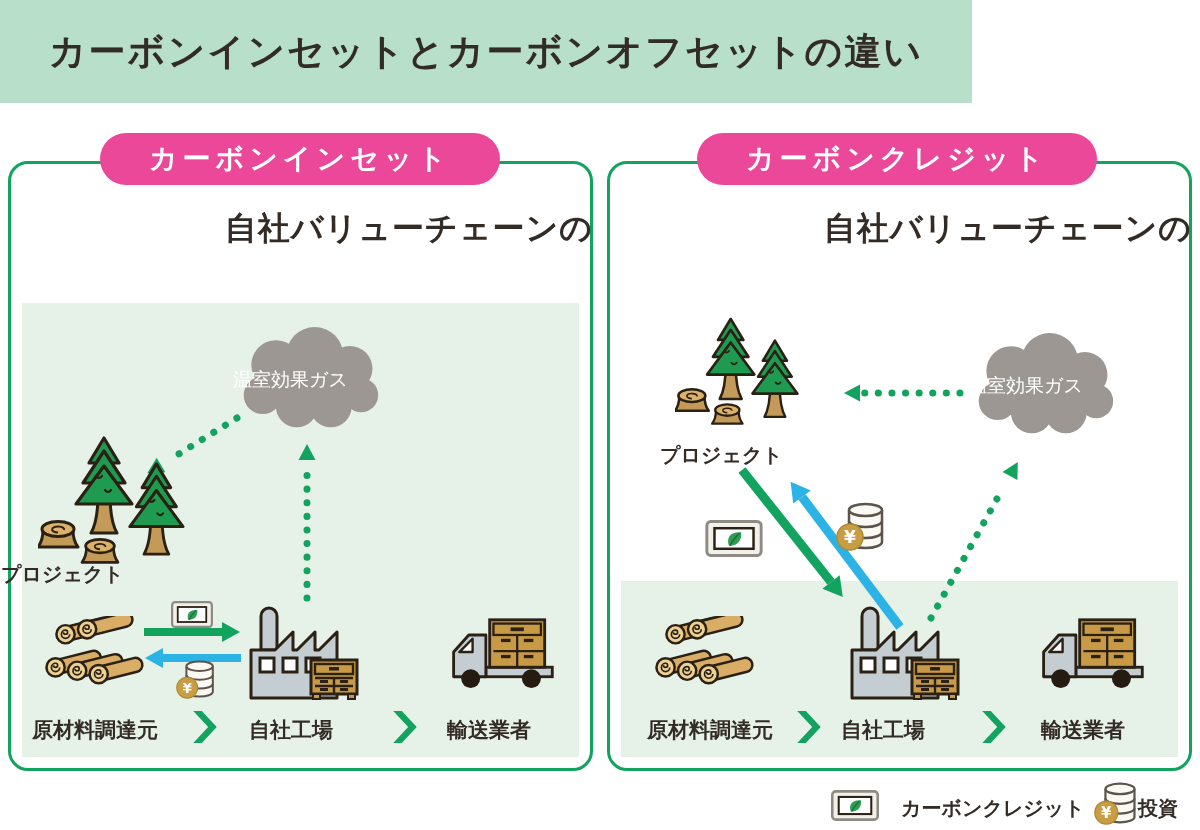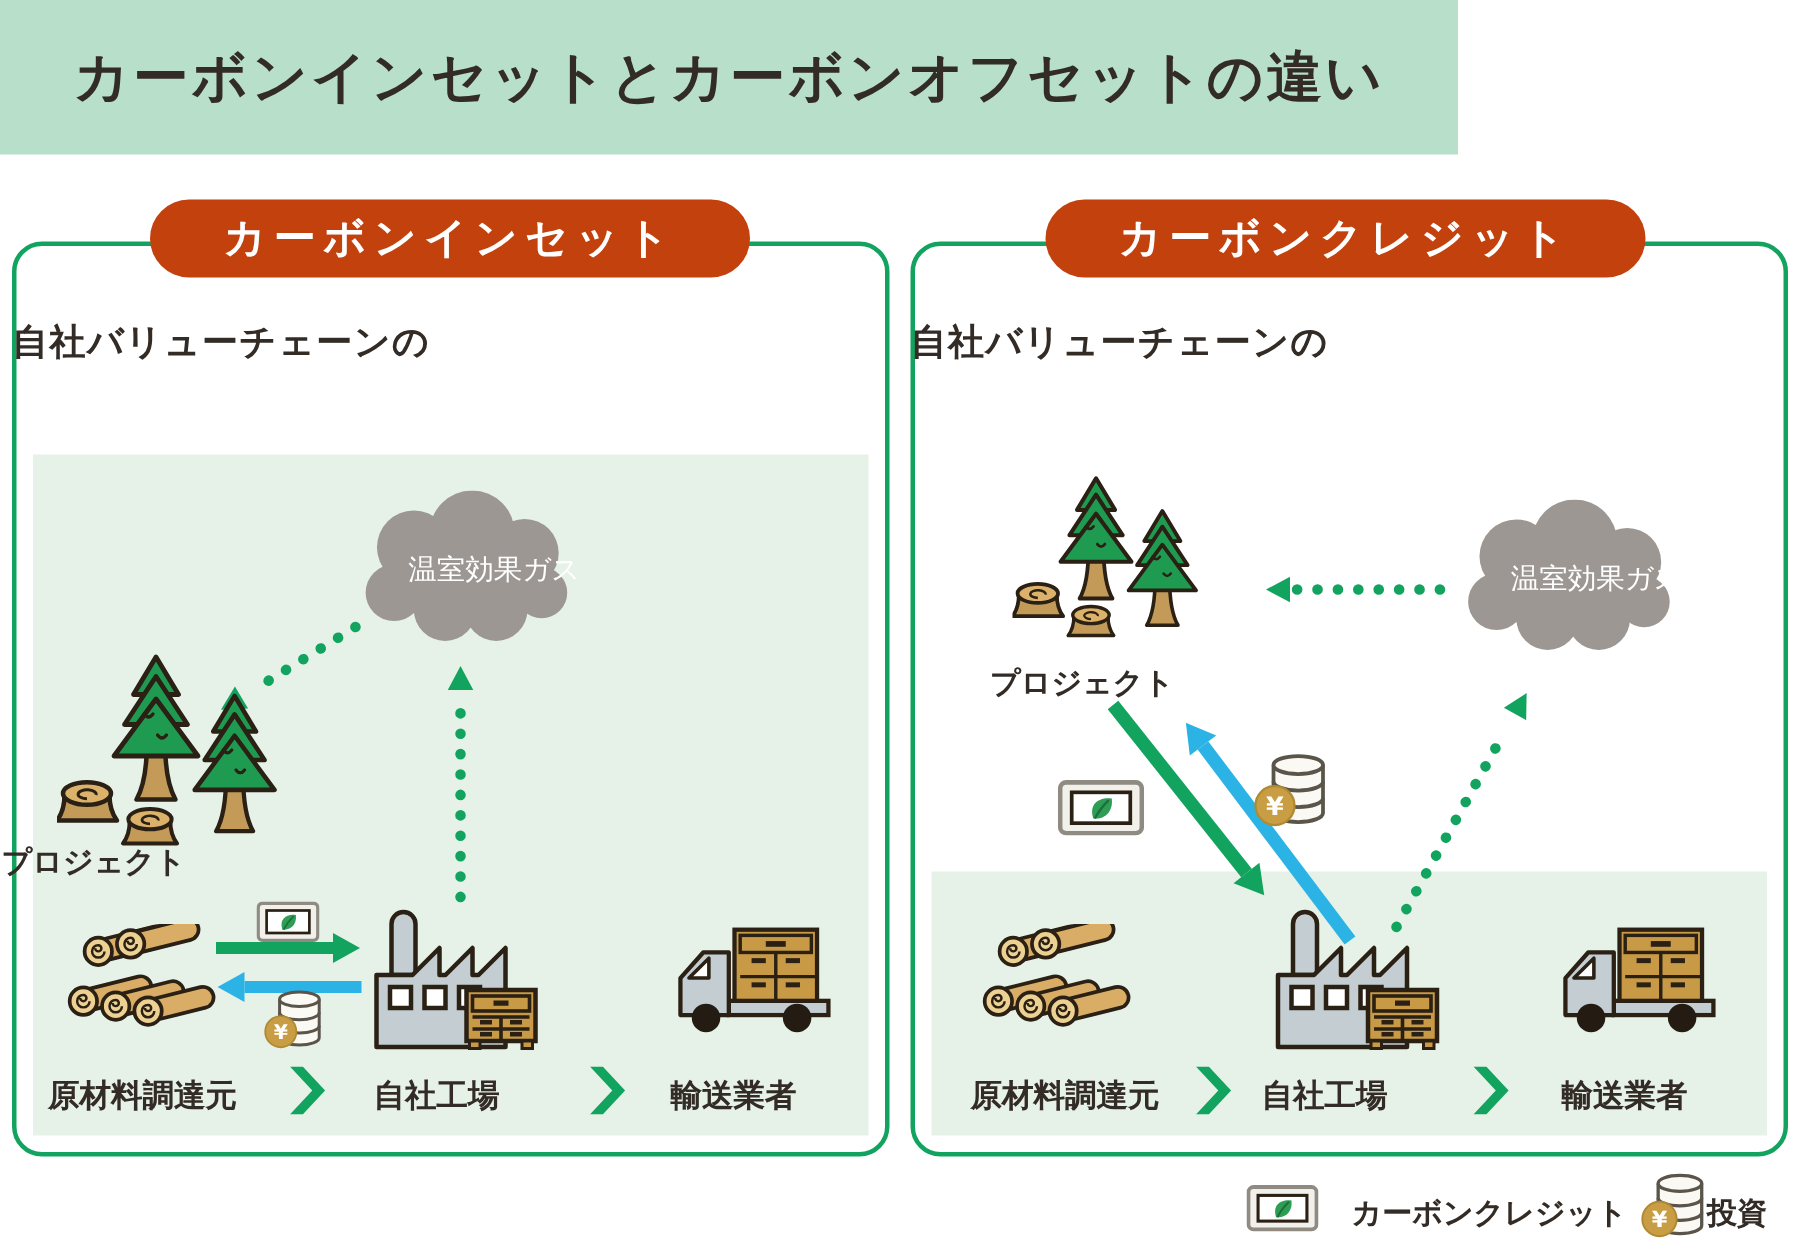--- a/index.html
+++ b/index.html
@@ -3,30 +3,30 @@
 <meta charset="utf-8">
 <style>
   html,body{margin:0;padding:0;background:#fff;}
   body{font-family:"DejaVu Sans","Liberation Sans",sans-serif;}
   #canvas{position:relative;width:1200px;height:830px;background:#ffffff;overflow:hidden;}
   .abs{position:absolute;}
   .banner{left:0;top:0;width:972px;height:103px;background:#b7dfc9;}
   .banner .title{width:100%;text-align:center;line-height:103px;font-size:37px;font-weight:bold;
     color:#332c26;letter-spacing:2px;}
   .panel{background:#ffffff;border:3px solid #12a35f;border-radius:20px;width:579px;height:604px;top:161px;}
-  .pill{top:133px;width:400px;height:52px;background:#c2410c;border-radius:27px;
+  .pill{top:133px;width:400px;height:52px;background:#ec4899;border-radius:27px;
     color:#ffffff;font-size:28px;font-weight:bold;text-align:center;line-height:52px;letter-spacing:5px;z-index:3;}
-  .subtitle{width:585px;text-align:left;font-size:24px;font-weight:bold;color:#332c26;
+  .subtitle{width:585px;text-align:right;font-size:32px;font-weight:bold;color:#332c26;
     line-height:36px;top:210px;z-index:2;letter-spacing:1px;}
   .subtitle .hl{color:#12a35f;}
   .band{background:#e6f1e8;z-index:1;}
   .lbl{font-weight:bold;color:#332c26;text-align:left;z-index:4;}
   .chain-lbl{width:160px;font-size:21px;top:716px;padding-left:24px;}
   .proj-lbl{width:160px;font-size:20px;}
-  .cloud-lbl{font-size:19px;color:#ffffff;text-align:right;width:154px;z-index:5;}
+  .cloud-lbl{font-size:19px;color:#ffffff;text-align:left;width:154px;z-index:5;}
   .legend-lbl{font-size:20px;}
   svg.icon,svg.arrow{overflow:visible;z-index:4;position:absolute;}
   .z5{z-index:5;}
 </style>
 </head>
 <body>
 
 <svg width="0" height="0" style="position:absolute" aria-hidden="true">
 <defs>
   <g id="pine">

